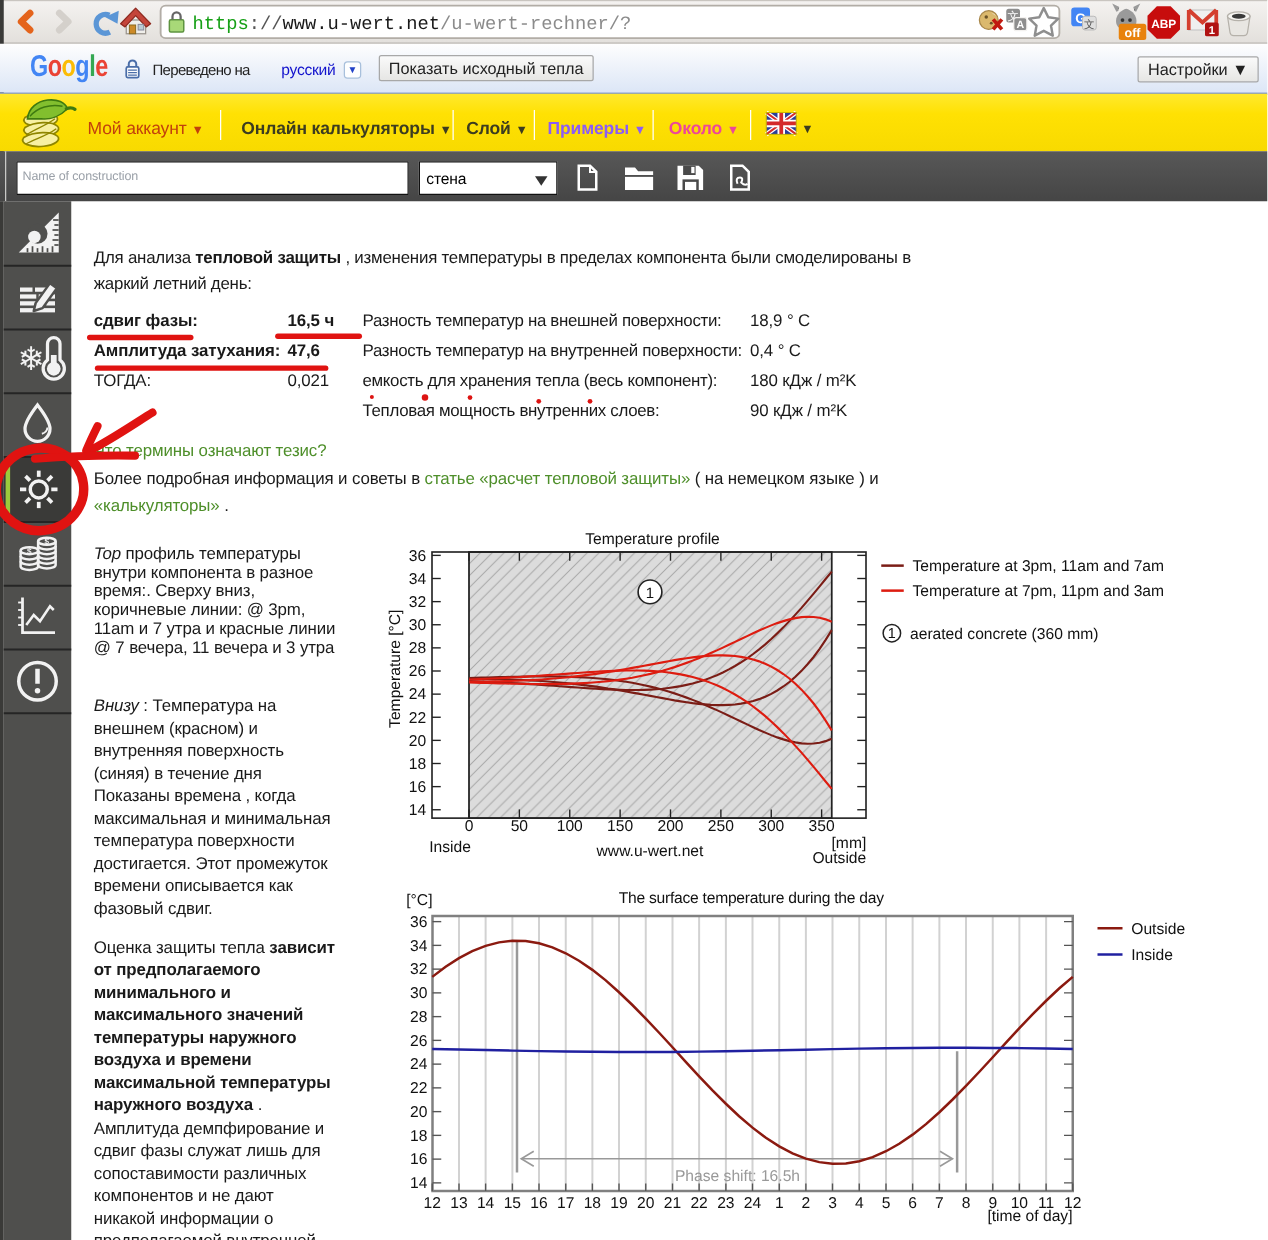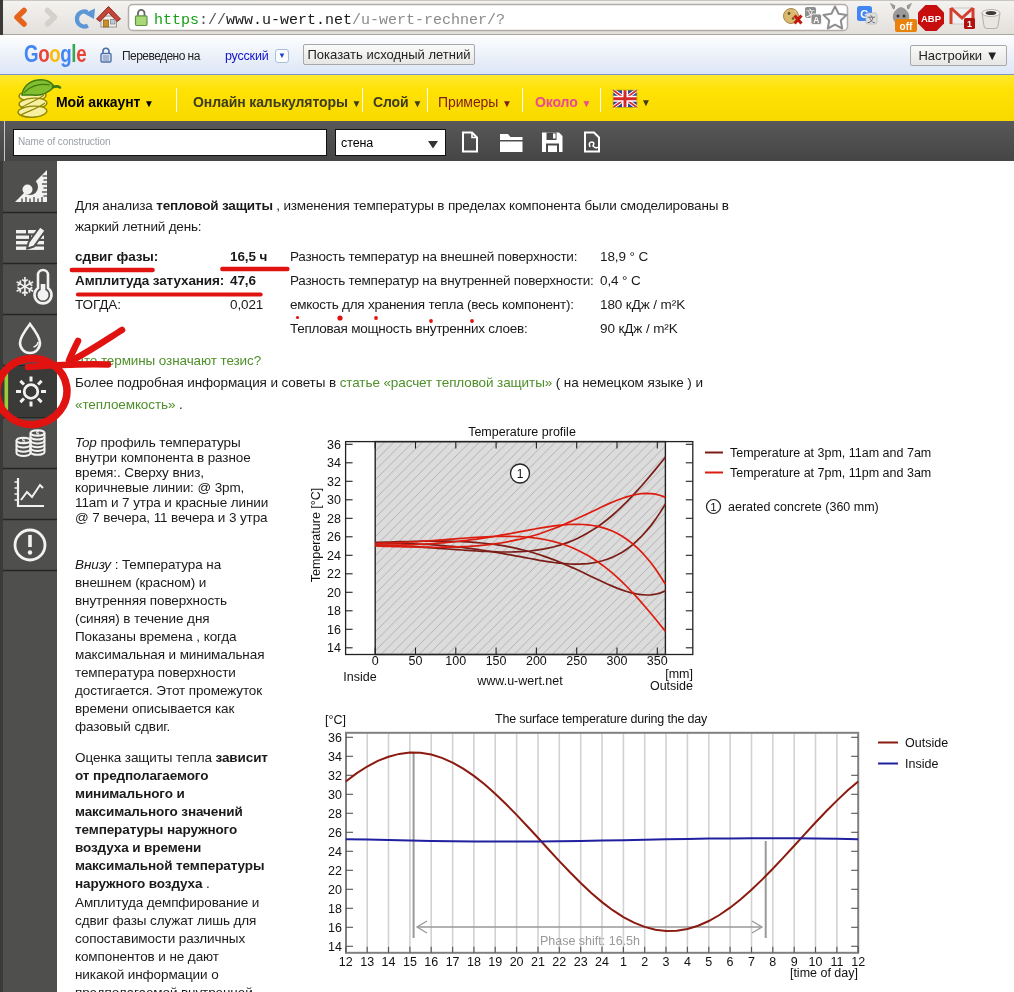--- a/index.html
+++ b/index.html
@@ -88,44 +88,44 @@
 <div class="abs" style="left:24px;top:40px;font-size:24px;font-weight:bold;letter-spacing:-0.5px;transform:scaleX(0.78);transform-origin:left top">
 <span style="color:#4285f4">G</span><span style="color:#ea4335">o</span><span style="color:#fbbc05">o</span><span style="color:#4285f4">g</span><span style="color:#34a853">l</span><span style="color:#ea4335">e</span></div>
 <svg class="ov">
  <rect x="101" y="53.5" width="10" height="8.5" rx="1.2" fill="#fff" stroke="#4a6da8" stroke-width="1.4"></rect>
  <path d="M102.5,56 h7 M102.5,58 h7 M102.5,60 h7" stroke="#4a6da8" stroke-width="1"></path>
  <path d="M103,53.5 v-2.2 a3,3 0 0 1 6,0 v2.2" fill="none" stroke="#4a6da8" stroke-width="1.6"></path>
 </svg>
 <div class="t" style="left:122px;top:49px;font-size:12px;letter-spacing:-0.55px;color:#222">Переведено на</div>
 <div class="t" style="left:225px;top:48.5px;font-size:12.5px;letter-spacing:-0.2px;color:#1111cc;">русский</div>
 <div class="abs" style="left:275px;top:48.5px;width:14px;height:14.5px;background:#fdfeff;border:1.5px solid #a8c0dc;border-radius:3px;text-align:center;font-size:8px;color:#2141c8;line-height:12px">▼</div>
-<div class="abs" style="left:303px;top:44.3px;width:172px;height:21px;background:linear-gradient(#fafafa,#e6e6e4);border:1px solid #a8a8a8;border-radius:2px;font-size:13px;color:#222;text-align:center;line-height:19px">Показать исходный летний</div>
+<div class="abs" style="left:303px;top:44.3px;width:172px;height:21px;background:linear-gradient(#fafafa,#e6e6e4);border:1px solid #a8a8a8;border-radius:2px;font-size:13px;color:#222;text-align:center;line-height:19px">Показать исходный тепла</div>
 <div class="abs" style="left:910px;top:44.5px;width:97px;height:21px;background:linear-gradient(#fafafa,#e6e6e4);border:1px solid #a8a8a8;border-radius:2px;font-size:13px;color:#222;text-align:center;line-height:19px">Настройки ▼</div>
 
 <div class="abs" style="left:0;top:75px;width:1014px;height:46px;background:linear-gradient(#ffe92e,#ffe103 35%,#f8da00)"></div>
 <svg class="ov">
  <g stroke="#8f8600" stroke-width="1.4" fill="#f7f0a2" stroke-linejoin="round">
   <path d="M20,94 C28,89 40,89 45,93 C48,96 44,100 36,101 C26,102 16,99 20,94 Z"></path>
   <path d="M20,102 C28,97 42,97 46,101 C49,104 44,108 36,109 C26,110 16,107 20,102 Z"></path>
   <path d="M19,110 C27,105 42,105 46,109 C49,112 44,116 35,117 C25,118 15,115 19,110 Z"></path>
   <path d="M44,95 C36,101 28,103 21,108 M45,103 C37,109 28,111 21,115" fill="none" stroke-width="1.1"></path>
  </g>
  <g>
   <path d="M22,95 C23,86 30,81 38,80 C46,79 52,82 54,87 C48,93 40,96 33,95 C28,95 24,95 22,95 Z" fill="#82bf2e" stroke="#3e7a10" stroke-width="1.4"></path>
   <path d="M24,93 C30,86 40,83 50,85" fill="none" stroke="#3e7a10" stroke-width="1.1"></path>
   <path d="M53,87 C56,86 58,86 60,87.5" fill="none" stroke="#3e7a10" stroke-width="2.6" stroke-linecap="round"></path>
  </g>
 </svg>
-<div class="t" style="left:56px;top:93.5px;font-size:14px;font-weight:bold;color:#000000">Мой аккаунт <span style="font-size:10px">▼</span></div>
+<div class="t" style="left:70px;top:93.5px;font-size:14px;font-weight:normal;color:#c2410c">Мой аккаунт <span style="font-size:10px">▼</span></div>
 <div class="abs" style="left:176px;top:87.5px;width:1.2px;height:24px;background:#fff"></div>
 <div class="t" style="left:193px;top:93.5px;font-size:14px;font-weight:bold;color:#3c3c20">Онлайн калькуляторы <span style="font-size:10px">▼</span></div>
 <div class="abs" style="left:362px;top:87.5px;width:1.2px;height:24px;background:#fff"></div>
 <div class="t" style="left:373px;top:93.5px;font-size:14px;font-weight:bold;color:#3c3c20">Слой <span style="font-size:10px">▼</span></div>
 <div class="abs" style="left:427px;top:87.5px;width:1.2px;height:24px;background:#fff"></div>
-<div class="t" style="left:438px;top:93.5px;font-size:14px;font-weight:normal;color:#7f1d1d">Примеры <span style="font-size:10px">▼</span></div>
+<div class="t" style="left:438px;top:93.5px;font-size:14px;font-weight:bold;color:#8b5cf6">Примеры <span style="font-size:10px">▼</span></div>
 <div class="abs" style="left:521.5px;top:87.5px;width:1.2px;height:24px;background:#fff"></div>
 <div class="t" style="left:535px;top:93.5px;font-size:14px;font-weight:bold;color:#ec4899">Около <span style="font-size:10px">▼</span></div>
 <div class="abs" style="left:600px;top:87.5px;width:1.2px;height:24px;background:#fff"></div>
 <svg class="ov">
  <g>
   <rect x="613" y="90" width="24" height="17.5" fill="#2a3e9a"></rect>
   <path d="M613,90 L637,107.5 M637,90 L613,107.5" stroke="#fff" stroke-width="3.6"></path>
   <path d="M613,90 L637,107.5 M637,90 L613,107.5" stroke="#d42a2a" stroke-width="1.6"></path>
   <path d="M625,90 v17.5 M613,98.7 h24" stroke="#fff" stroke-width="6"></path>
   <path d="M625,90 v17.5 M613,98.7 h24" stroke="#d42a2a" stroke-width="3"></path>
@@ -275,21 +275,21 @@
 <div class="t" style="left:600px;top:272.8px">0,4 ° C</div>
 <div class="t" style="left:75px;top:296.7px">ТОГДА:</div>
 <div class="t" style="left:230px;top:296.7px">0,021</div>
 <div class="t c2" style="left:290px;top:296.8px">емкость для хранения тепла (весь компонент):</div>
 <div class="t" style="left:600px;top:296.7px">180 кДж / m²K</div>
 <div class="t c2" style="left:290px;top:320.7px">Тепловая мощность внутренних слоев:</div>
 <div class="t" style="left:600px;top:320.6px">90 кДж / m²K</div>
 
 <div class="t green" style="left:75px;top:353px">Что термины означают тезис?</div>
 <div class="t" style="left:75px;top:375.4px">Более подробная информация и советы в <span class="green">статье «расчет тепловой защиты»</span> ( на немецком языке ) и</div>
-<div class="t" style="left:75px;top:397.1px"><span class="green">«теплоемкость»</span> .</div>
+<div class="t" style="left:75px;top:397.1px"><span class="green">«калькуляторы»</span> .</div>
 
 <div class="t" style="left:75px;top:434.8px;line-height:15px"><i>Top</i> профиль температуры<br>внутри компонента в разное<br>время:. Сверху вниз,<br>коричневые линии: @ 3pm,<br>11am и 7 утра и красные линии<br>@ 7 вечера, 11 вечера и 3 утра</div>
 
 <div class="t" style="left:75px;top:555.6px;line-height:18.1px"><i>Внизу</i> : Температура на<br>внешнем (красном) и<br>внутренняя поверхность<br>(синяя) в течение дня<br>Показаны времена , когда<br>максимальная и минимальная<br>температура поверхности<br>достигается. Этот промежуток<br>времени описывается как<br>фазовый сдвиг.</div>
 
 <div class="t" style="left:75px;top:748.8px;line-height:18.1px">Оценка защиты тепла <b>зависит<br>от предполагаемого<br>минимального и<br>максимального значений<br>температуры наружного<br>воздуха и времени<br>максимальной температуры<br>наружного воздуха</b> .<br>Амплитуда демпфирование и<br>сдвиг фазы служат лишь для<br>сопоставимости различных<br>компонентов и не дают<br>никакой информации о<br>предполагаемой внутренней</div>
 
 <svg class="ov" viewBox="0 0 1014 992">
       <defs>
         <pattern id="hp" width="9.5" height="9.5" patternUnits="userSpaceOnUse">

